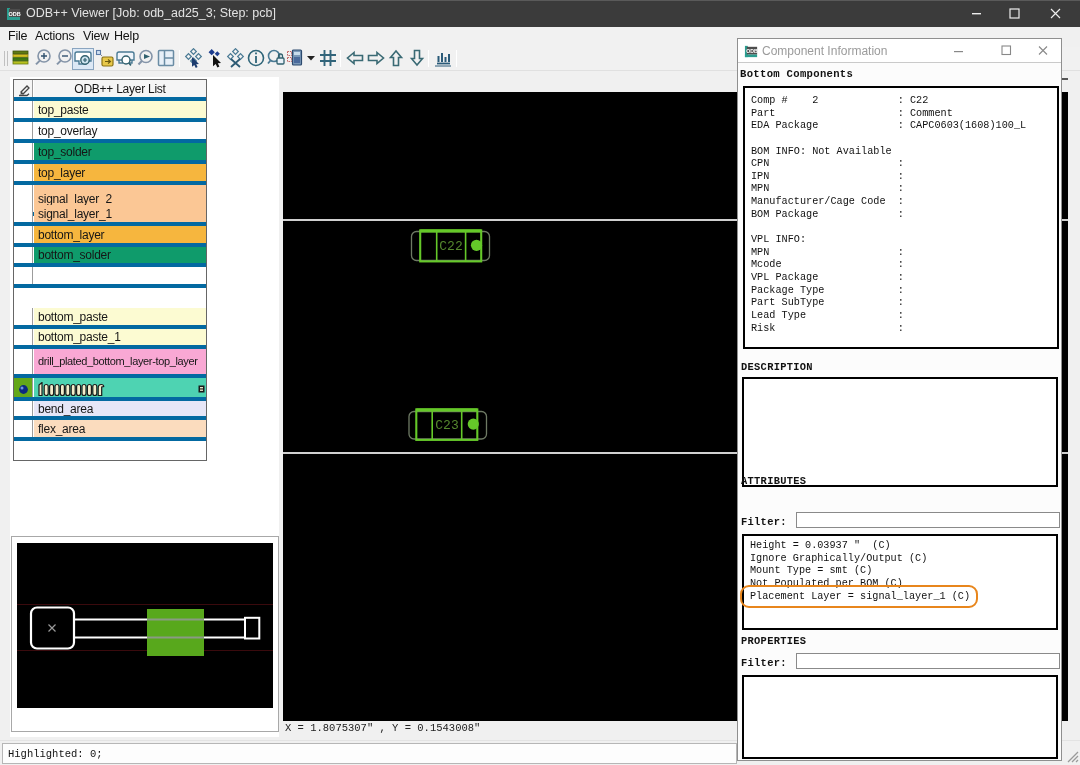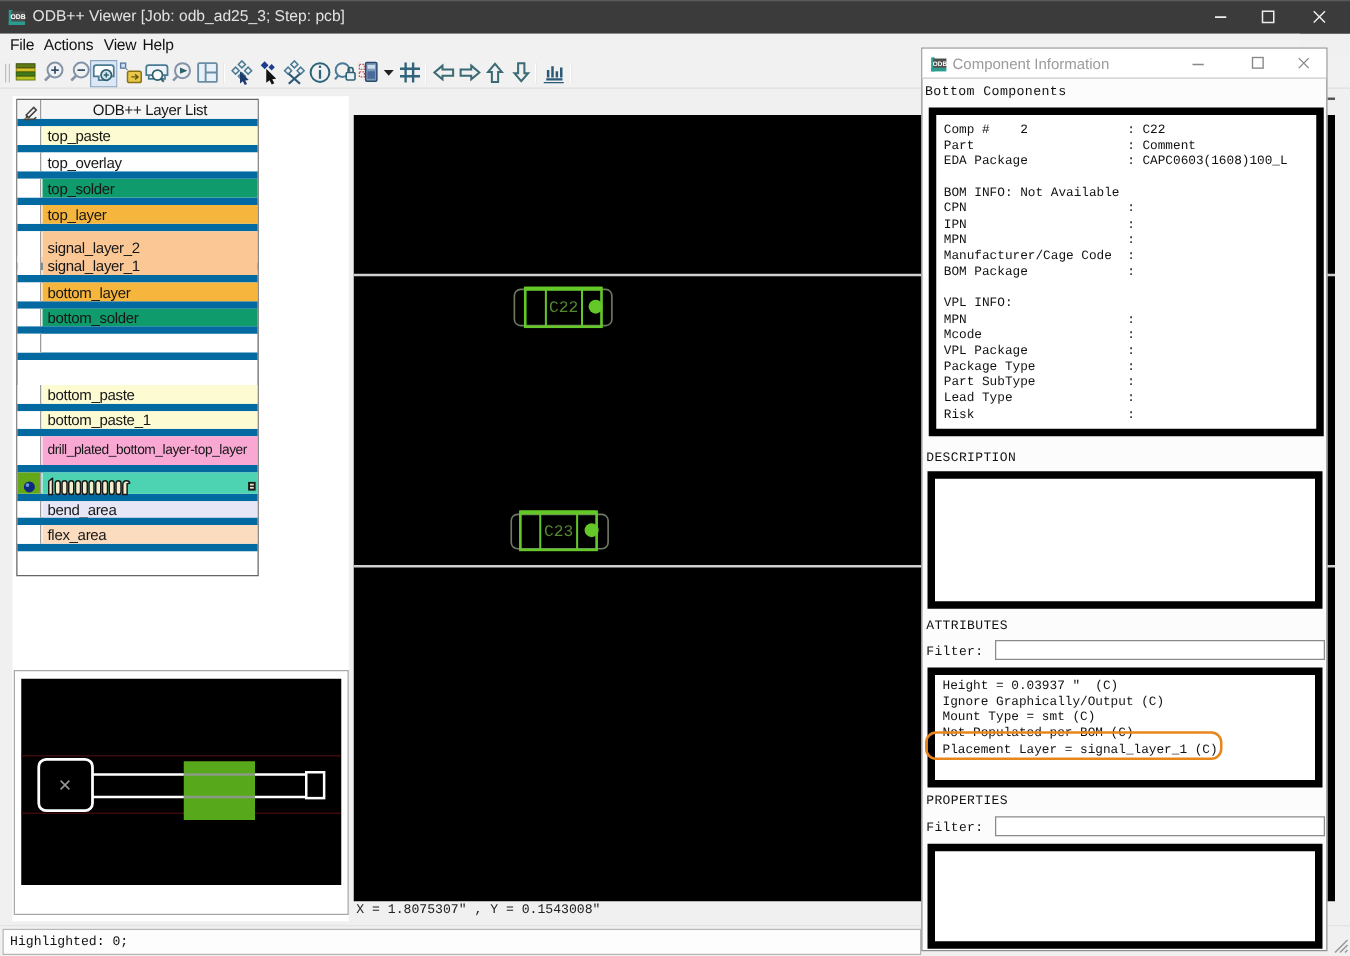--- a/index.html
+++ b/index.html
@@ -17,38 +17,38 @@
 #toolbar { left:0; top:47px; width:1080px; height:24px; background:#f1f1f1; border-bottom:1px solid #e0e0e0; }
 .tbi { position:absolute; top:1px; }
 .tsep { position:absolute; top:3px; width:1px; height:17px; background:#b8b8b8; border-right:1px solid #fff; }
 
 #leftpanel { left:10px; top:77px; width:269px; height:660px; background:#ffffff; }
 #layertable { position:absolute; left:3px; top:3px; width:194px; border:1px solid #666; background:#fff; }
 .lrow { position:absolute; left:0; width:192px; }
 .lcell { position:absolute; left:0; top:0; width:19px; height:100%; border-right:1px solid #9c9c9c; background:#fff; }
 .lname { position:absolute; left:20px; top:0; right:0; height:100%; font-size:12px; color:#161616; line-height:1;
   display:flex; align-items:center; padding-left:4px; letter-spacing:-0.25px; white-space:nowrap; overflow:hidden; }
-.lsep { border-bottom:6px solid #0369a1; }
+.lsep { border-bottom:4px solid #0369a1; }
 
 #thumbframe { left:11px; top:536px; width:268px; height:196px; background:#fff; border:1px solid #a8a8a8; }
 #thumbblack { left:17px; top:543px; width:256px; height:165px; background:#000; }
 
 #canvas { left:283px; top:92px; width:785px; height:629px; background:#000; }
 .hline { position:absolute; left:0; width:785px; height:2px; background:#d0d0d0; }
 #coordbar { left:285px; top:722px; width:450px; height:16px; font-family:"Liberation Mono",monospace; font-size:10.5px; color:#222; }
 
 #statusbar { left:0; top:740px; width:1080px; height:25px; background:#f0f0f0; border-top:1px solid #e3e3e3; }
 #statusfield { position:absolute; left:2px; top:2px; width:735px; height:21px; background:#fdfdfd; border:1px solid #b6b6b6; }
 #statustxt { position:absolute; left:5px; top:4px; font-family:"Liberation Mono",monospace; font-size:10.5px; color:#111; }
 
 #ciwin { left:737px; top:38px; width:325px; height:723px; background:#fcfcfc; border:1px solid #8f8f8f; }
 #ciwin .titlebar { position:absolute; left:0; top:0; width:100%; height:24px; background:#fff; border-bottom:1px solid #cacaca; }
 #cititle { position:absolute; left:24px; top:5px; font-size:12px; color:#9b9b9b; }
-.cilabel { position:absolute; font-family:"Liberation Mono",monospace; font-size:10.4px; font-weight:normal; color:#111; letter-spacing:0.3px; }
-.cibox { position:absolute; left:5px; width:316px; background:#fff; border:6px solid #000000; }
+.cilabel { position:absolute; font-family:"Liberation Mono",monospace; font-size:10.4px; font-weight:bold; color:#111; letter-spacing:0.3px; }
+.cibox { position:absolute; left:5px; width:316px; background:#fff; border:2px solid #000000; }
 .citext { font-family:"Liberation Mono",monospace; font-size:10.2px; line-height:12.64px; color:#111; white-space:pre; }
 .filter-input { position:absolute; left:58px; width:264px; height:16px; background:#fff; border:1px solid #8a8a8a; }
 </style>
 </head>
 <body>
 <div id="app">
 
   <div class="abs" id="titlebar"></div>
   <svg class="abs" style="left:6px;top:6px" width="16" height="16" viewBox="0 0 16 16">
     <rect x="1" y="2" width="3" height="12" fill="#2a9d8f"></rect>
@@ -350,21 +350,21 @@
 MPN                     :
 Mcode                   :
 VPL Package             :
 Package Type            :
 Part SubType            :
 Lead Type               :
 Risk                    :</div>
     </div>
     <div class="cilabel" style="left:3px;top:322px">DESCRIPTION</div>
     <div class="cibox" style="left:4px;top:338px;height:110px"></div>
-    <div class="cilabel" style="left:3px;top:456px">ATTRIBUTES</div>
+    <div class="cilabel" style="left:3px;top:436px">ATTRIBUTES</div>
     <div class="cilabel" style="left:3px;top:477px">Filter:</div>
     <div class="filter-input" style="top:473px"></div>
     <div class="cibox" style="left:4px;top:495px;height:96px;padding:4px 0 0 6px">
       <div class="citext" id="attrtext">Height = 0.03937 "  (C)
 Ignore Graphically/Output (C)
 Mount Type = smt (C)
 Not Populated per BOM (C)
 Placement Layer = signal_layer_1 (C)</div>
     </div>
     <div class="abs" style="left:2px;top:546px;width:238px;height:23px;border:2.5px solid #e8861c;border-radius:9px"></div>

